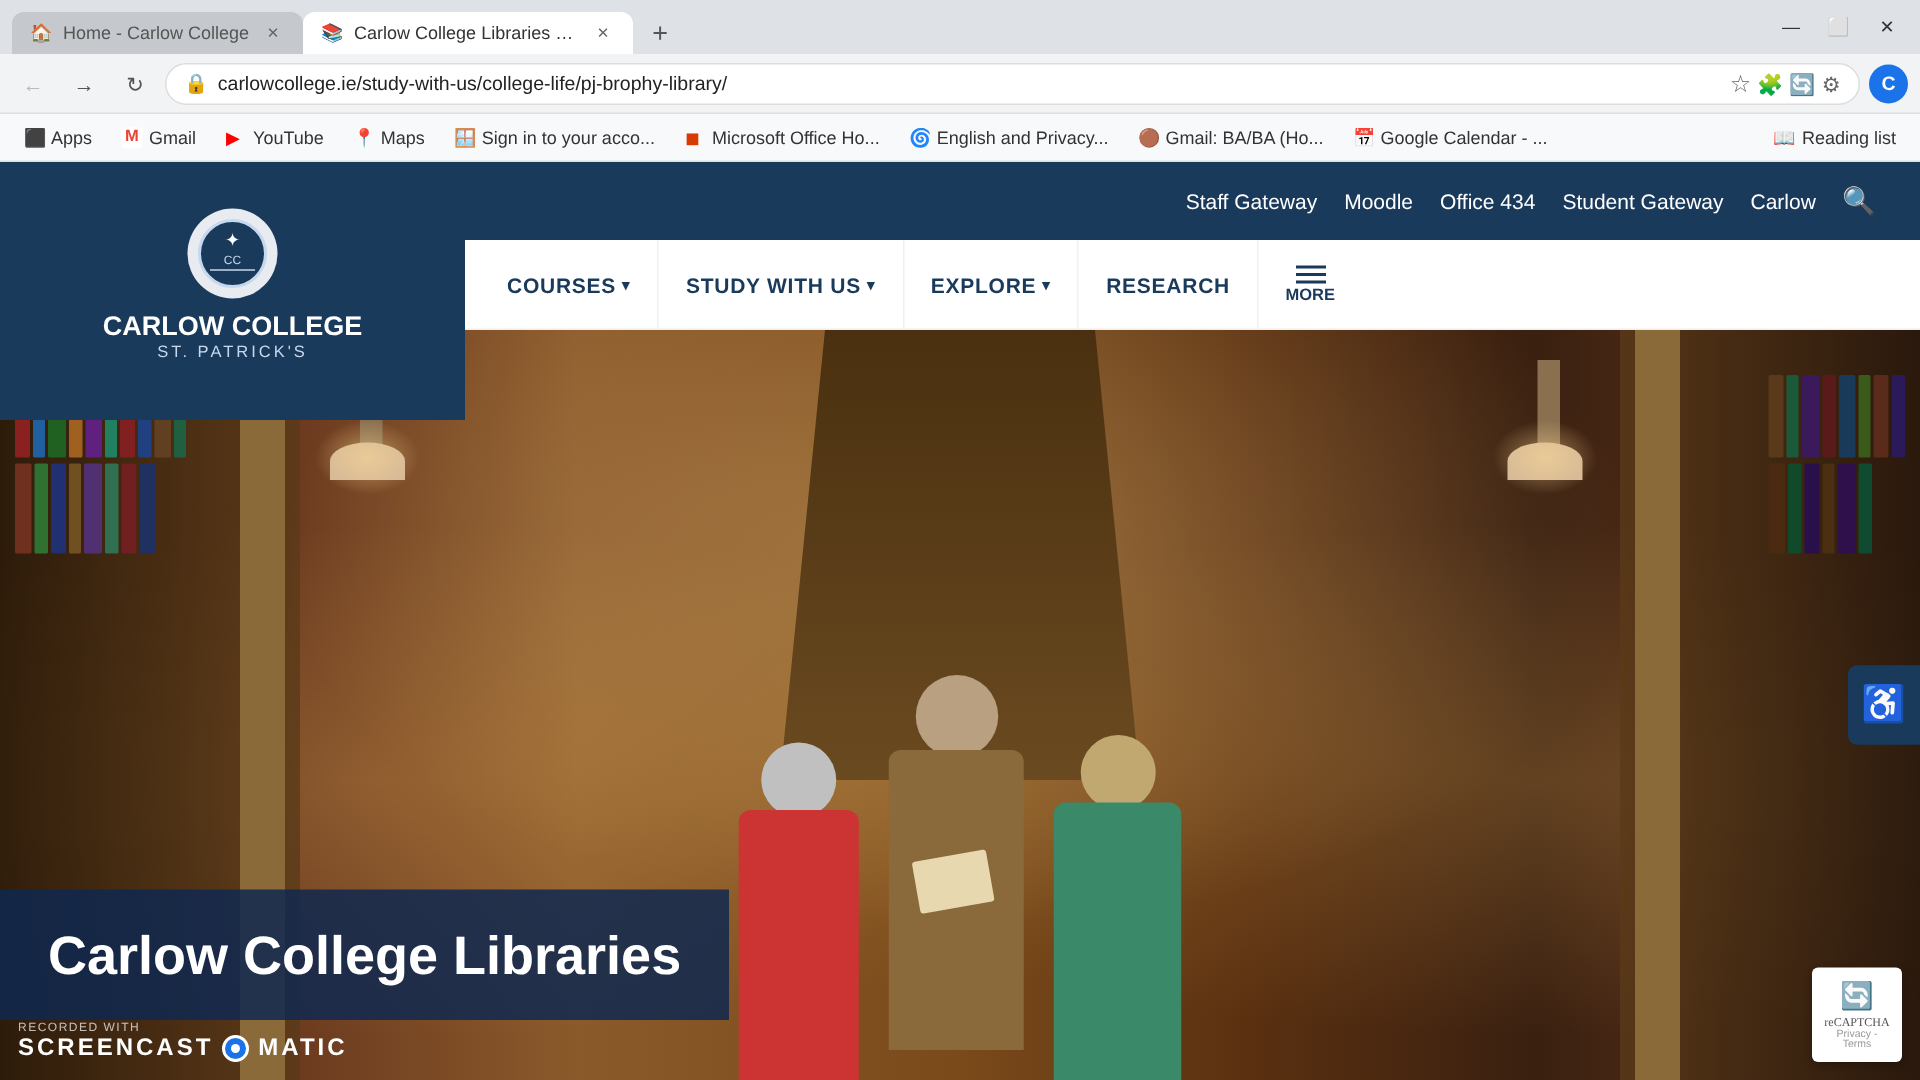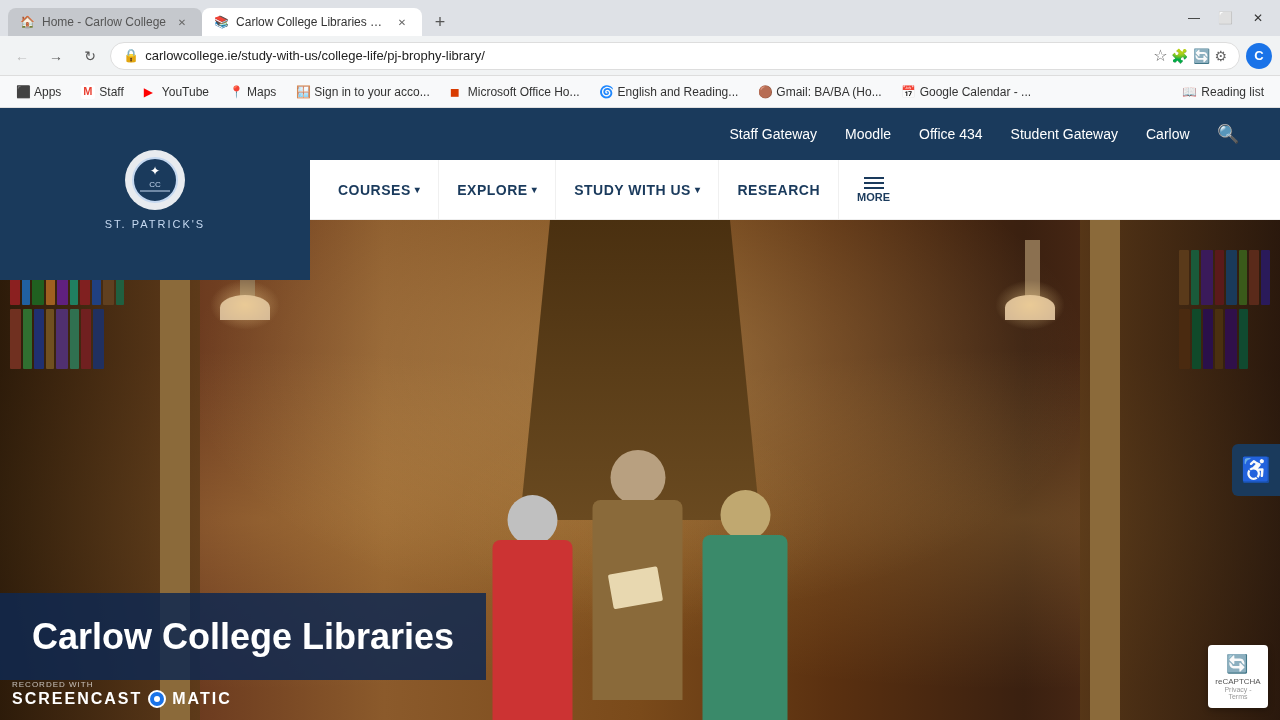--- a/index.html
+++ b/index.html
@@ -186,22 +186,22 @@
       position: relative;
     }
 
     
     .top-nav {
       background: #1a3a5c;
       height: 52px;
       display: flex;
       align-items: center;
       justify-content: flex-end;
-      padding: 0 40px;
-      gap: 28px;
+      padding: 0 29px;
+      gap: 18px;
     }
     .top-nav-link {
       color: #fff;
       font-size: 14px;
       text-decoration: none;
       cursor: pointer;
       white-space: nowrap;
     }
     .search-icon-btn {
       color: #fff;
@@ -538,41 +538,41 @@
     <div class="profile-circle">C</div>
   </div>
 
   <div class="bookmarks-bar">
     <div class="bookmark-item">
       <span class="bm-icon">⬛</span>
       <span>Apps</span>
     </div>
     <div class="bookmark-item">
       <span class="bm-icon" style="background:#fff; border-radius:2px; color:#ea4335; font-weight:bold; font-size:11px; padding:0 2px;">M</span>
-      <span>Staff</span>
+      <span>Gmail</span>
     </div>
     <div class="bookmark-item">
       <span class="bm-icon" style="color:#ff0000;">▶</span>
       <span>YouTube</span>
     </div>
     <div class="bookmark-item">
       <span class="bm-icon">📍</span>
       <span>Maps</span>
     </div>
     <div class="bookmark-item">
       <span class="bm-icon">🪟</span>
       <span>Sign in to your acco...</span>
     </div>
     <div class="bookmark-item">
       <span class="bm-icon" style="color:#d83b01;">◼</span>
       <span>Microsoft Office Ho...</span>
     </div>
     <div class="bookmark-item">
       <span class="bm-icon" style="color:#0078d4;">🌀</span>
-      <span>English and Reading...</span>
+      <span>English and Privacy...</span>
     </div>
     <div class="bookmark-item">
       <span class="bm-icon" style="color:#7a4a1a;">🟤</span>
       <span>Gmail: BA/BA (Ho...</span>
     </div>
     <div class="bookmark-item">
       <span class="bm-icon">📅</span>
       <span>Google Calendar - ...</span>
     </div>
     <div class="reading-list-btn">
@@ -598,32 +598,33 @@
     <div class="logo-box">
       <div class="logo-crest">
 
         <svg width="50" height="50" viewBox="0 0 50 50">
           <circle cx="25" cy="25" r="22" fill="#1a3a5c" stroke="#c5d8f0" stroke-width="2"></circle>
           <text x="25" y="20" text-anchor="middle" font-size="12" fill="#fff">✦</text>
           <text x="25" y="32" text-anchor="middle" font-size="8" fill="#c5d8f0">CC</text>
           <line x1="10" y1="36" x2="40" y2="36" stroke="#c5d8f0" stroke-width="1"></line>
         </svg>
       </div>
+      <div class="logo-title">CARLOW COLLEGE</div>
       <div class="logo-subtitle">ST. PATRICK'S</div>
     </div>
 
     <div class="main-nav">
       <div class="main-nav-item caret-down">
         <span>COURSES</span>
       </div>
       <div class="main-nav-item caret-down">
+        <span>STUDY WITH US</span>
+      </div>
+      <div class="main-nav-item caret-down">
         <span>EXPLORE</span>
-      </div>
-      <div class="main-nav-item caret-down">
-        <span>STUDY WITH US</span>
       </div>
       <div class="main-nav-item">
         <span>RESEARCH</span>
       </div>
       <div class="nav-more">
         <div class="hamburger-lines">
           <div class="hamburger-line"></div>
           <div class="hamburger-line"></div>
           <div class="hamburger-line"></div>
         </div>
@@ -739,18 +740,18 @@
           <div class="sc-dot">
             <div class="sc-dot-inner"></div>
           </div>
           <span class="sc-name">MATIC</span>
         </div>
       </div>
     </div>
 
     <div class="recaptcha-badge">
       <div class="recaptcha-logo">🔄</div>
-      <div style="font-size:8px; color:#555; text-align:left;">reCAPTCHA</div>
+      <div style="font-size:8px; color:#555; text-align:left;font-family:Liberation Serif, serif;">reCAPTCHA</div>
       <div style="font-size:7px; color:#999; text-align:center;">Privacy - Terms</div>
     </div>
 
   </div>
 </div>
 
 </body></html>

